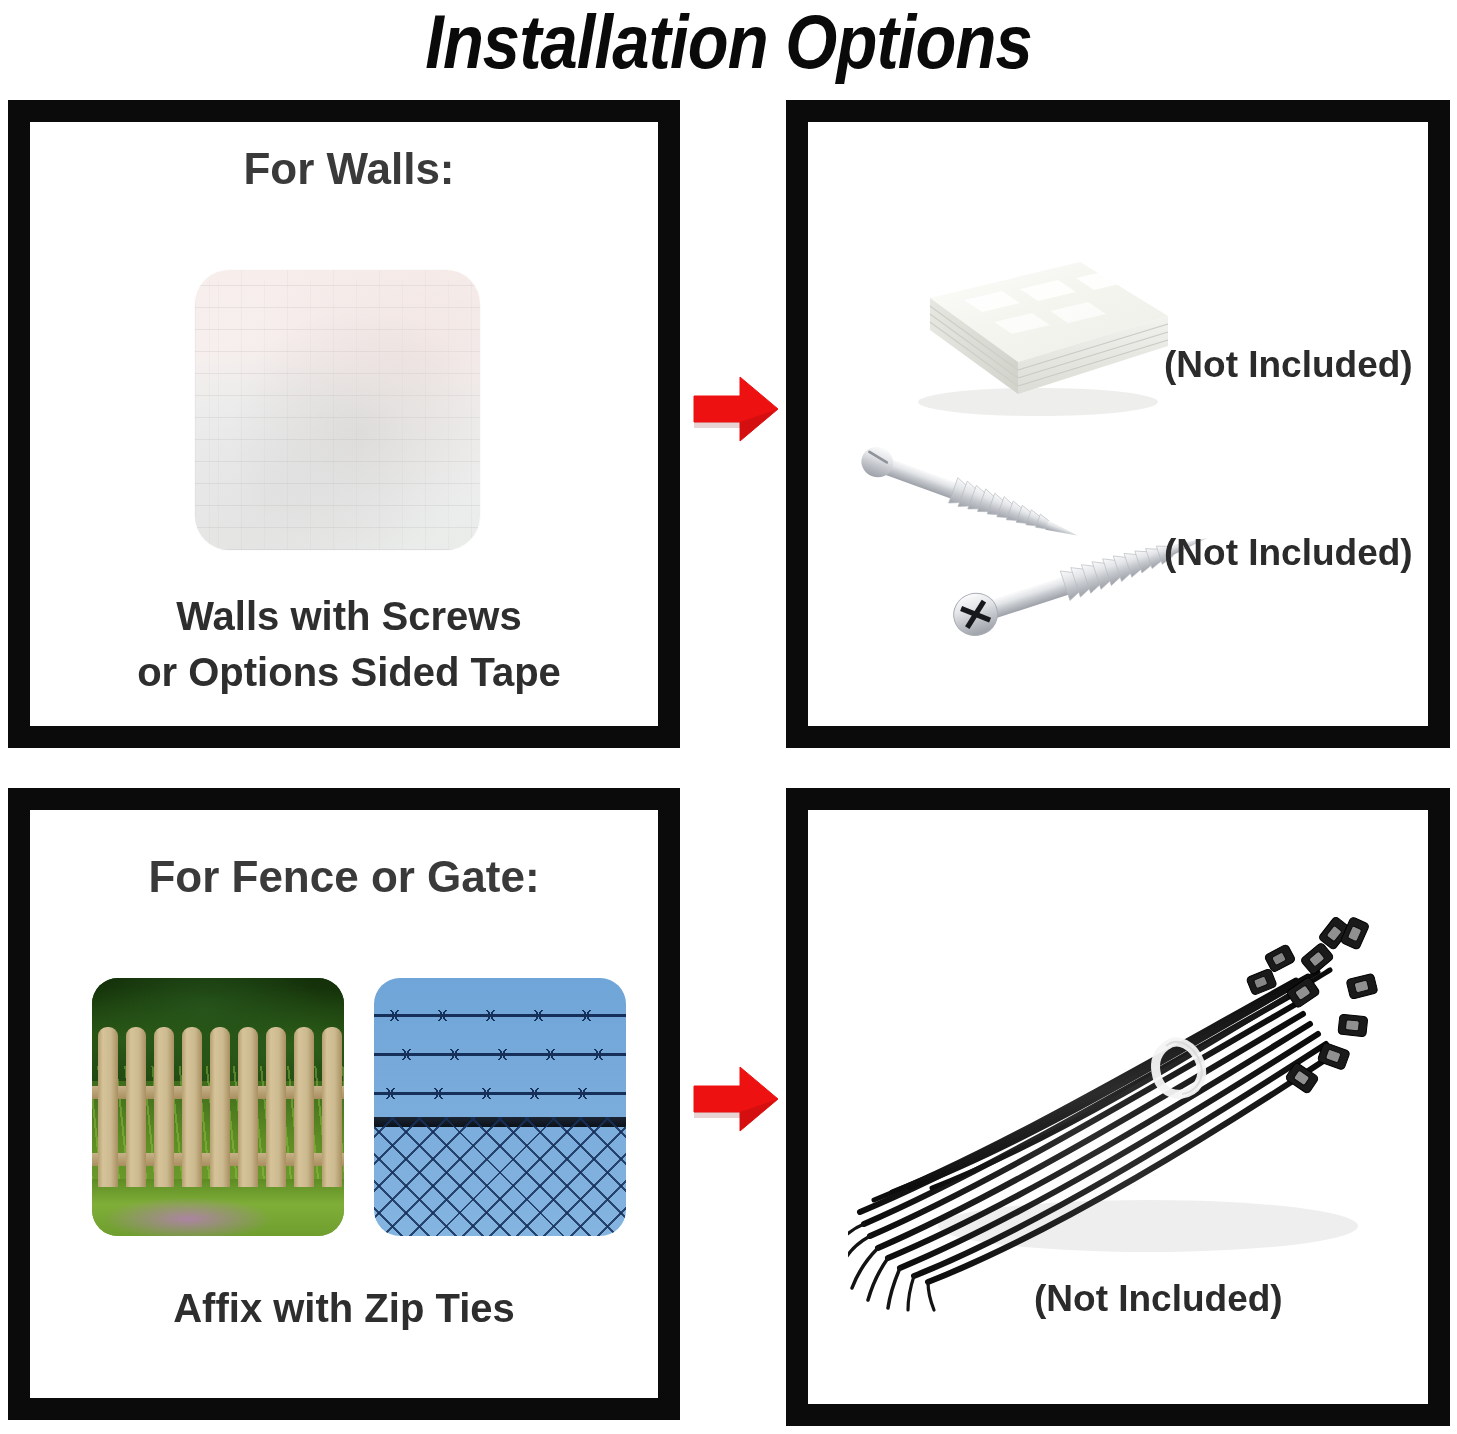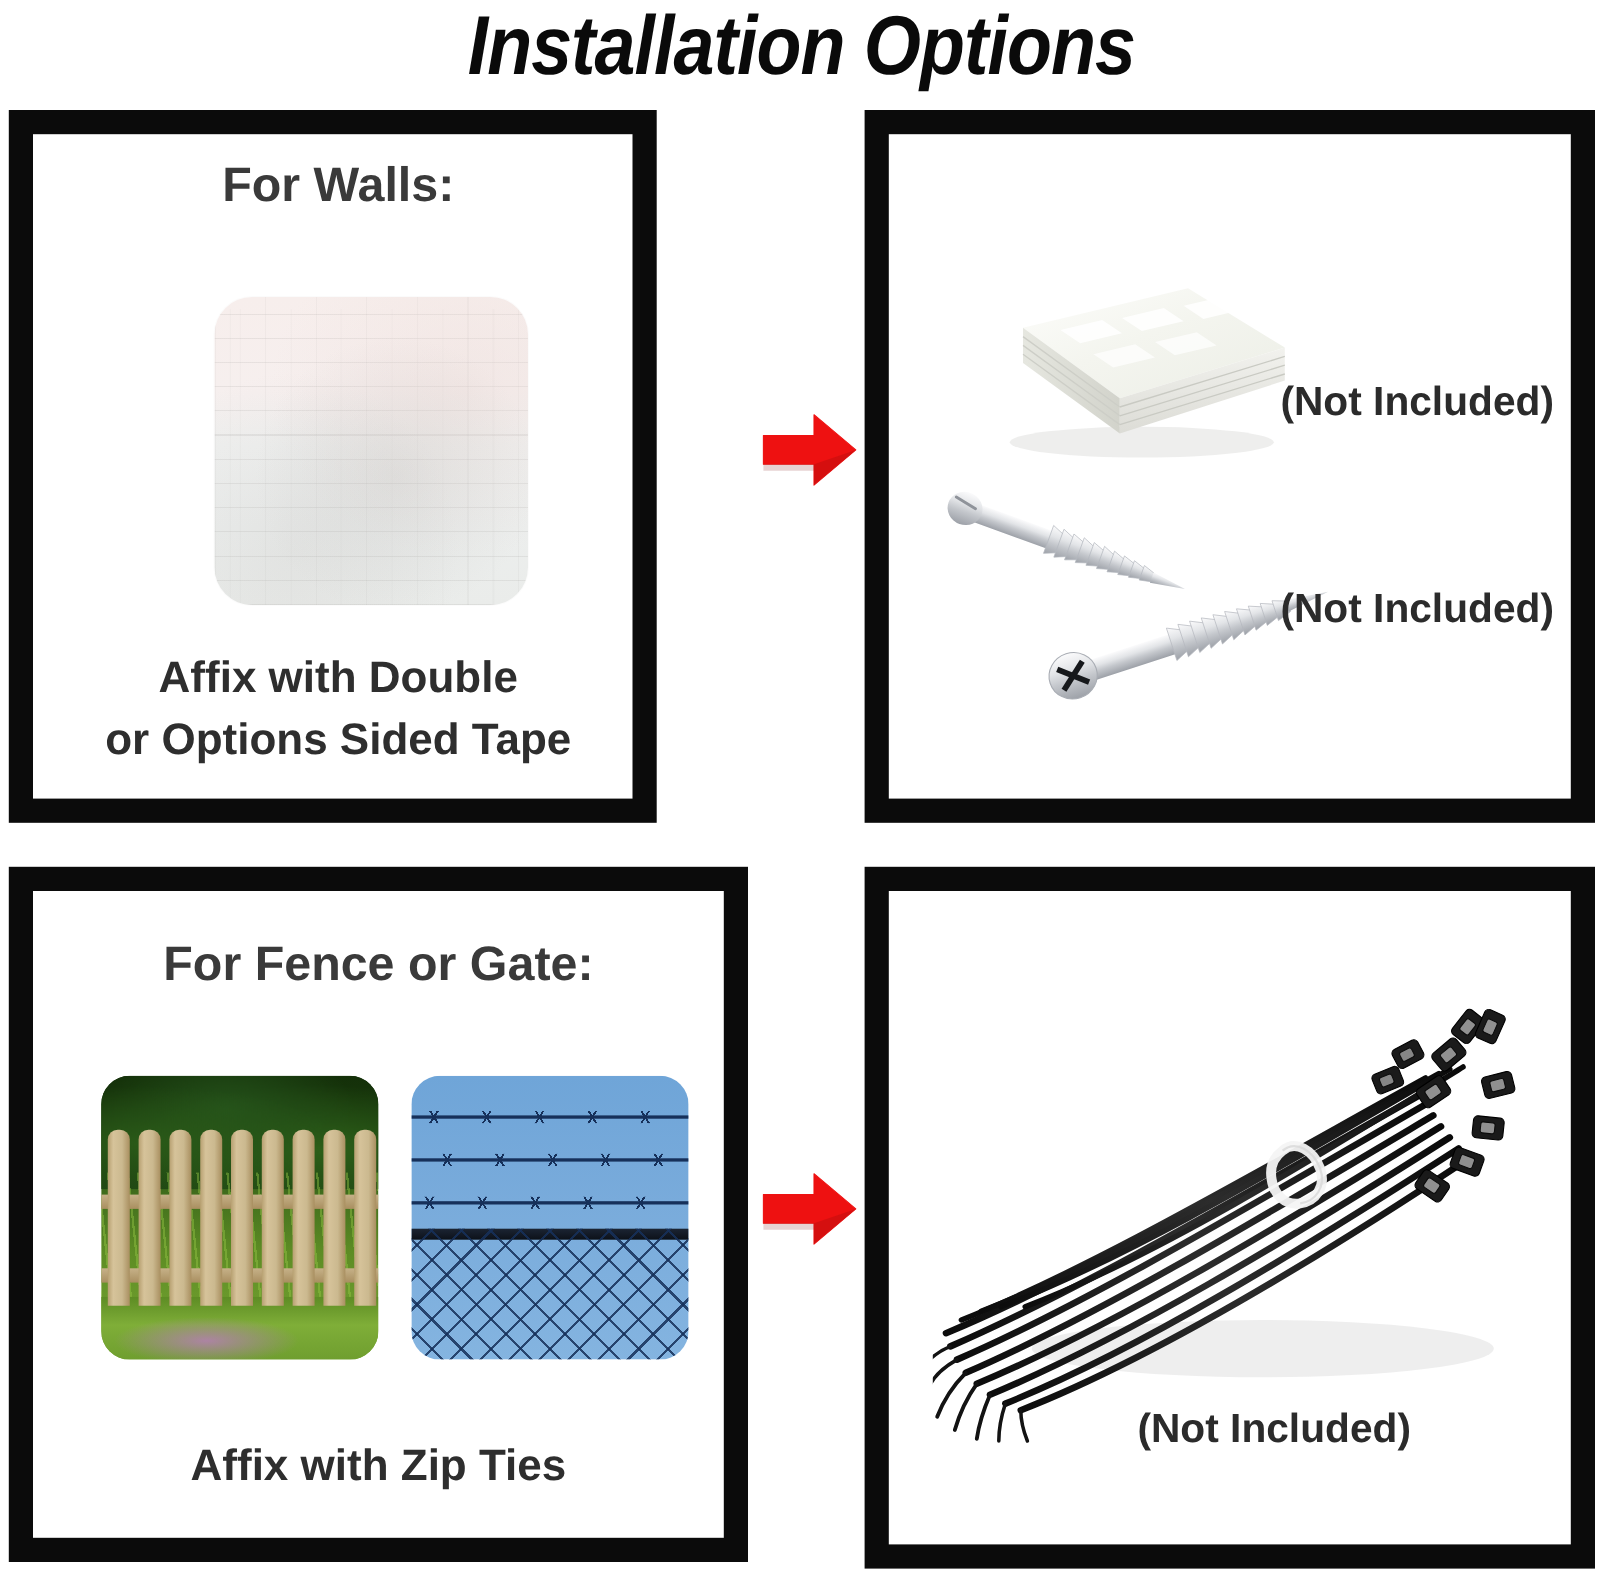--- a/index.html
+++ b/index.html
@@ -17,21 +17,21 @@
     color:#0a0a0a;letter-spacing:-1px;
     transform:scaleX(.88);transform-origin:50% 50%;
     white-space:nowrap;
   }
 
   
   .panel{
     position:absolute;background:#ffffff;
     border:22px solid #0b0b0b;box-sizing:border-box;
   }
-  #panel-walls   {left:8px;  top:100px;  width:589px; height:648px;padding-left:10px;}
+  #panel-walls   {left:8px;  top:100px;  width:672px; height:648px;padding-left:10px;}
   #panel-hw      {left:786px;top:100px;  width:664px; height:648px;}
   #panel-fence   {left:8px;  top:788px;  width:672px; height:632px;}
   #panel-ties    {left:786px;top:788px;  width:664px; height:638px;}
 
   .panel-inner{position:relative;width:100%;height:100%;overflow:hidden;}
 
   
   .heading{
     position:absolute;width:100%;text-align:center;
     font-size:44px;font-weight:bold;color:#3a3a3a;white-space:nowrap;
@@ -185,21 +185,21 @@
 
     <div class="heading" style="top:22px;">For Walls:</div>
 
     <div id="wall-photo">
       <div class="brickrows"></div>
       <div class="brickcols"></div>
       <div class="brickcols2"></div>
       <div class="smudge"></div>
     </div>
 
-    <div class="caption" style="top:472px;">Affix with Double</div>
+    <div class="caption" style="top:472px;">Walls with Screws</div>
     <div class="caption" style="top:528px;">or Options Sided Tape</div>
   </div>
 </div>
 
 <div class="arrow" style="left:690px;top:372px;">
   <svg width="92" height="74" viewBox="0 0 92 74">
     <path d="M4,24 L50,24 L50,5 L88,37 L50,69 L50,50 L4,50 Z" fill="#ee1111" stroke="#ee1111" stroke-width="1" stroke-linejoin="round"></path>
     <path d="M50,69 L88,37 L50,50 Z" fill="#9c0c0c" opacity=".30"></path>
     <path d="M4,50 L50,50 L50,56 L4,56 Z" fill="#7a0a0a" opacity=".18"></path>
   </svg>
@@ -358,21 +358,21 @@
       <div class="barb" style="left:218px;top:calc(29% - 4px)"></div>
       <div class="barb" style="left:10px;top:calc(44% - 4px)"></div>
       <div class="barb" style="left:58px;top:calc(44% - 4px)"></div>
       <div class="barb" style="left:106px;top:calc(44% - 4px)"></div>
       <div class="barb" style="left:154px;top:calc(44% - 4px)"></div>
       <div class="barb" style="left:202px;top:calc(44% - 4px)"></div>
       <div class="toprail"></div>
       <div class="mesh"></div>
     </div>
 
-    <div class="caption" style="top:500px;">Affix with Zip Ties</div>
+    <div class="caption" style="top:476px;">Affix with Zip Ties</div>
   </div>
 </div>
 
 <div class="arrow" style="left:690px;top:1062px;">
   <svg width="92" height="74" viewBox="0 0 92 74">
     <path d="M4,24 L50,24 L50,5 L88,37 L50,69 L50,50 L4,50 Z" fill="#ee1111" stroke="#ee1111" stroke-width="1" stroke-linejoin="round"></path>
     <path d="M50,69 L88,37 L50,50 Z" fill="#9c0c0c" opacity=".30"></path>
     <path d="M4,50 L50,50 L50,56 L4,56 Z" fill="#7a0a0a" opacity=".18"></path>
   </svg>
 </div>

